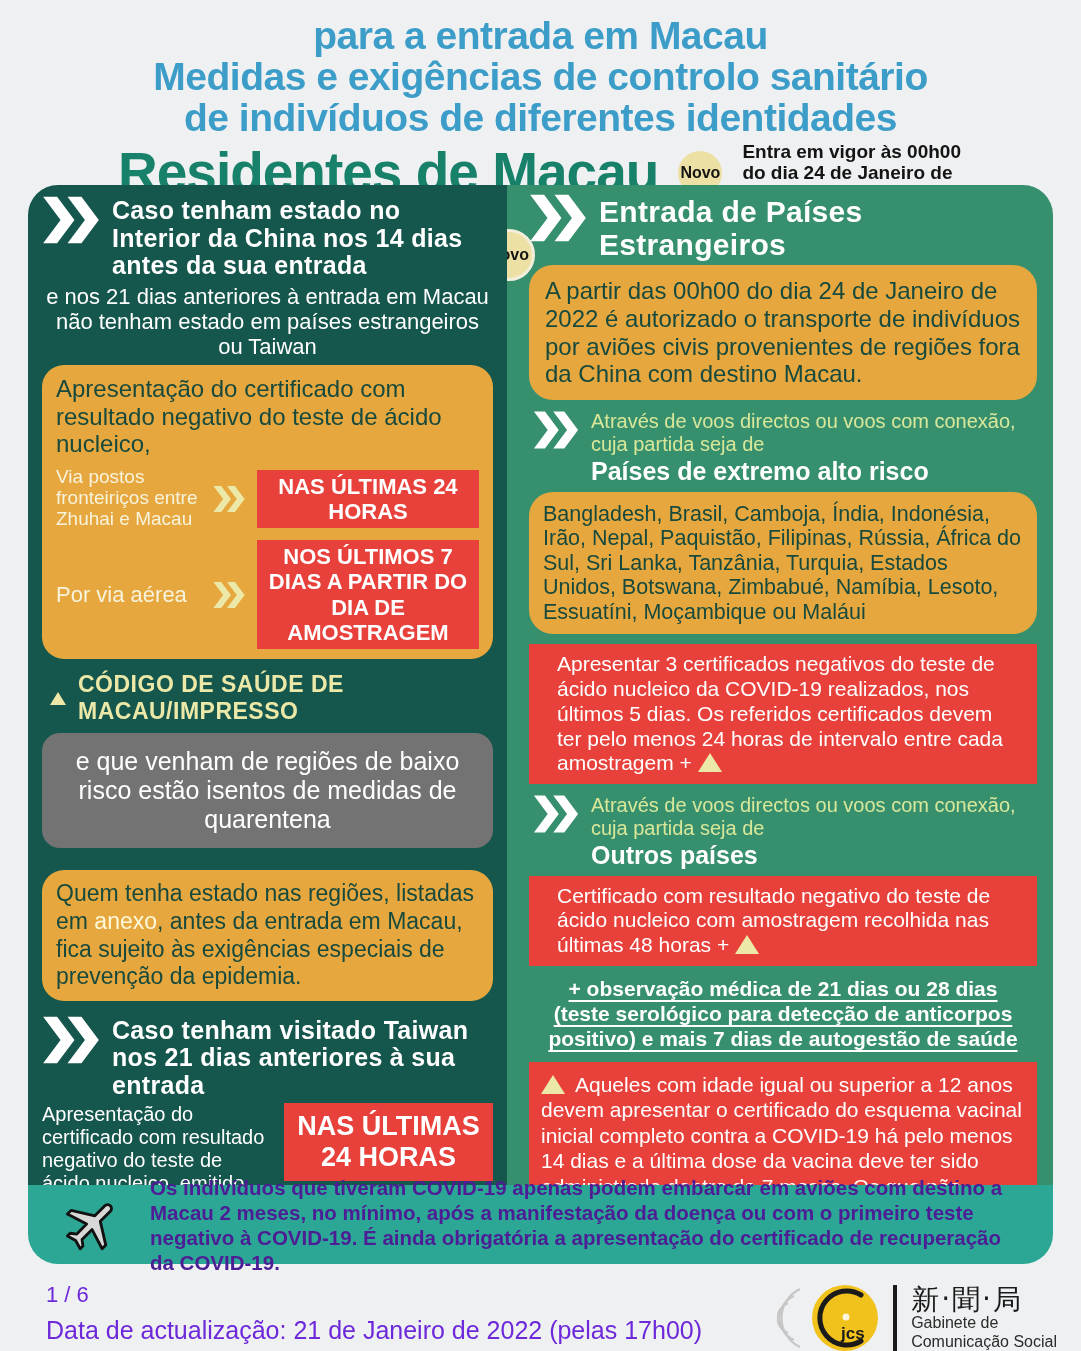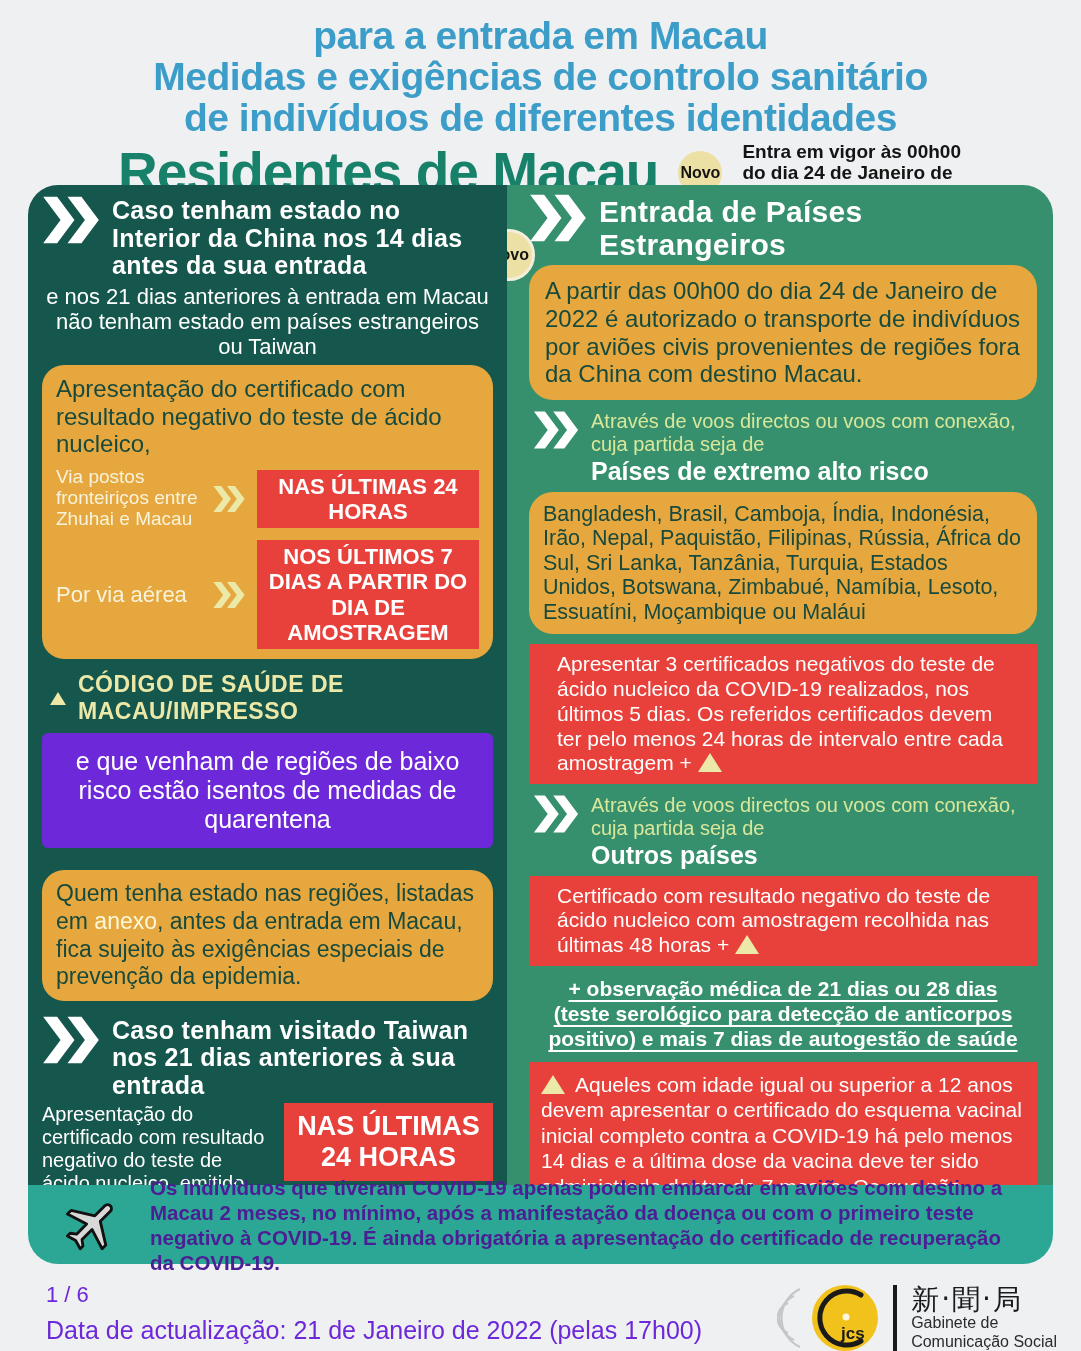--- a/index.html
+++ b/index.html
@@ -32,21 +32,21 @@
   .ob-intro{font-size:24px;line-height:1.14;}
   .req-row{display:flex;align-items:center;gap:10px;margin-top:10px;}
   .req-label{color:#f7f3dc;font-size:19px;line-height:1.1;}
   .req-label.air{font-size:22px;}
   .red-chip{background:#e8403a;color:#fff;font-weight:700;text-align:center;padding:4px 10px;font-size:22px;line-height:1.15;}
   .code-row{display:flex;align-items:center;gap:12px;margin:12px 0 8px 8px;color:#ece9a8;
             font-weight:800;font-size:23px;letter-spacing:0.5px;}
   .tri{display:inline-block;width:0;height:0;border-left:8px solid transparent;border-right:8px solid transparent;
        border-bottom:13px solid #ece9a8;}
   .tri-lg{border-left-width:12px;border-right-width:12px;border-bottom-width:19px;vertical-align:-2px;}
-  .green-box{background:#6d28d9;border-radius:6px;text-align:center;font-size:25px;line-height:1.16;
+  .green-box{background:#737373;border-radius:18px;text-align:center;font-size:25px;line-height:1.16;
              padding:14px 10px;margin:4px 0 0 0;}
   .annex-box{margin-top:22px;font-size:23px;line-height:1.2;}
   .annex-hl{color:#fdf8da;}
   .cert-row{display:flex;gap:10px;align-items:flex-start;margin-top:4px;}
   .cert-text{font-size:20px;line-height:1.15;flex:1;}
   .red-chip-big{background:#e8403a;color:#fff;font-weight:800;text-align:center;font-size:27px;line-height:1.15;
                 padding:8px 12px;flex:0 0 auto;max-width:185px;}
   .obs-note{text-align:center;font-size:25px;font-weight:600;margin:8px 0;text-decoration:underline;
             text-underline-offset:4px;text-decoration-thickness:2px;line-height:1.2;}
   

